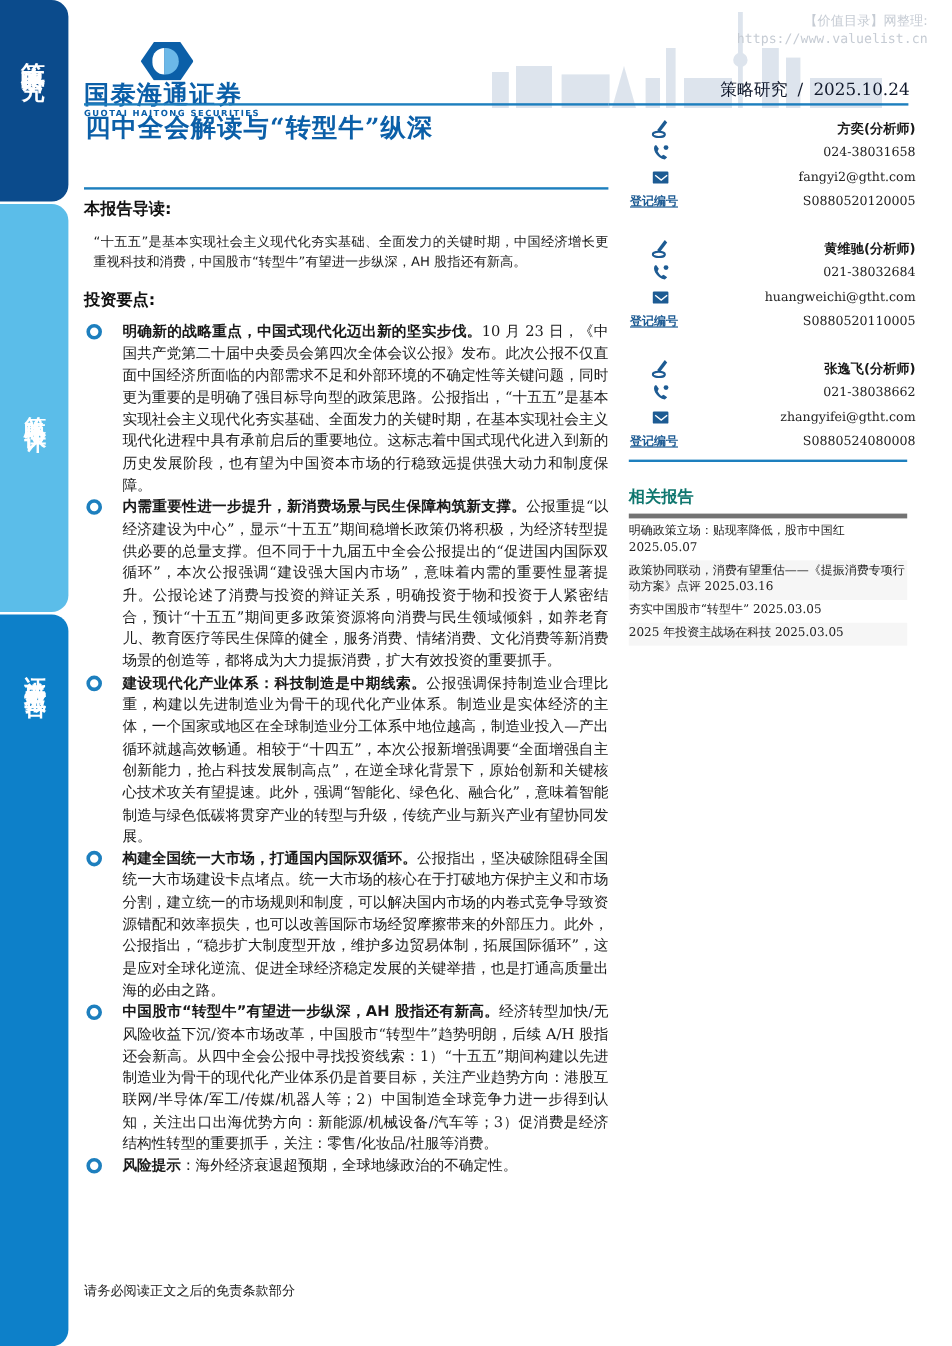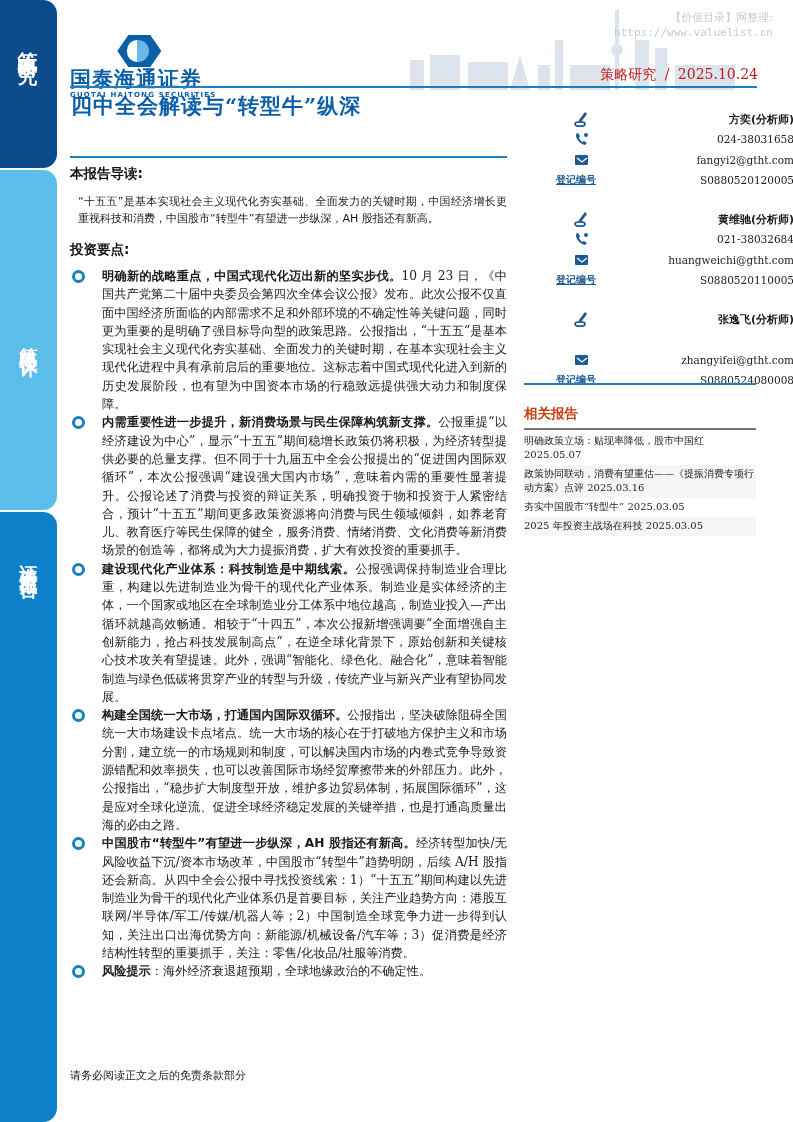--- a/index.html
+++ b/index.html
@@ -22,21 +22,21 @@
   .logo-mark { width: 44px; height: 32px; position: relative; margin-right: 8px; }
   .logo-mark .outer { position: absolute; inset: 0; background: #0b5fa8; clip-path: polygon(25% 0, 75% 0, 100% 50%, 75% 100%, 25% 100%, 0 50%); border-radius: 10px; }
   .logo-mark .inner-l { position: absolute; left: 10px; top: 5px; width: 10px; height: 22px; background: #ffffff; border-radius: 11px 0 0 11px; }
   .logo-mark .inner-r { position: absolute; left: 20px; top: 5px; width: 12px; height: 22px; background: #6bb8e8; border-radius: 0 11px 11px 0; }
   .logo-text .cn { font-family: "DejaVu Sans", sans-serif; font-size: 21px; color: #0b5fa8; font-weight: bold; letter-spacing: 1px; line-height: 24px; }
   .logo-text .en { font-family: "DejaVu Sans", sans-serif; font-size: 7px; color: #0b5fa8; letter-spacing: 1.2px; font-weight: bold; }
 
   .skyline { position: absolute; left: 340px; top: 10px; width: 390px; height: 80px; opacity: 0.35; }
   .watermark { position: absolute; right: 20px; top: 10px; text-align: right; color: #c6ccd4; font-family: "DejaVu Sans Mono", monospace; font-size: 11px; line-height: 15px; }
   .watermark .wm1 { font-family: "DejaVu Sans", sans-serif; font-size: 11px; }
-  .header-meta { position: absolute; right: 35px; top: 66px; color: #b91c1c; font-size: 14px; }
+  .header-meta { position: absolute; right: 35px; top: 66px; color: #0f172a; font-size: 14px; }
 
   .rule-top { position: absolute; left: 70px; top: 86px; width: 437px; height: 2px; background: #1d7fbe; }
   .rule-top2 { position: absolute; left: 507px; top: 86px; width: 250px; height: 2px; background: #1d7fbe; }
 
   .title { position: absolute; left: 71px; top: 92px; font-size: 21px; font-weight: bold; color: #0b5fa8; letter-spacing: 1px; font-family: "DejaVu Serif", serif; }
 
   .rule-main { position: absolute; left: 70px; top: 156px; width: 437px; height: 2px; background: #1d7fbe; }
 
   
   .main { position: absolute; left: 70px; top: 165px; width: 437px; }
@@ -44,34 +44,34 @@
   .guide { margin-top: 10px; padding-left: 8px; font-size: 11px; font-weight: normal; line-height: 17px; text-align: justify; font-family: "DejaVu Sans", sans-serif; }
   .inv-h { margin-top: 14px; }
   .points { margin-top: 8px; list-style: none; }
   .point { position: relative; padding-left: 32px; font-size: 12.2px; line-height: 18.3px; text-align: justify; }
   .point .bullet { position: absolute; left: 2px; top: 3px; width: 13px; height: 13px; border-radius: 50%; border: 3px solid #1d7fbe; }
   .point .lead { font-weight: bold; font-family: "DejaVu Sans", sans-serif; }
 
   .footer-note { position: absolute; left: 70px; top: 1068px; font-size: 11px; color: #222; }
 
   
-  .analysts { position: absolute; left: 525px; top: 105px; width: 238px; margin-left: 31px; }
+  .analysts { position: absolute; left: 525px; top: 93px; width: 238px; }
   .analyst { position: relative; height: 100px; }
   .analyst .row { position: absolute; left: 0; right: 0; height: 20px; display: flex; justify-content: space-between; align-items: center; font-size: 10.5px; }
   .analyst .ico { width: 16px; height: 16px; color: #1d5b93; display: flex; align-items: center; justify-content: center; margin-left: 18px; }
   .analyst .name { font-weight: bold; font-size: 11px; font-family: "DejaVu Sans", sans-serif; }
   .analyst .reglabel { color: #1d5b93; font-weight: bold; font-size: 10px; font-family: "DejaVu Sans", sans-serif; text-decoration: underline; }
   .analyst .val { color: #222; font-size: 10.5px; }
   .r1 { top: 4px; } .r2 { top: 24px; } .r3 { top: 45px; } .r4 { top: 65px; }
 
   .rule-right { position: absolute; left: 524px; top: 383px; width: 232px; height: 2px; background: #1d7fbe; }
 
   
   .related { position: absolute; left: 524px; top: 405px; width: 232px; }
-  .related h3 { font-size: 13.5px; font-weight: bold; font-family: "DejaVu Sans", sans-serif; color: #c2410c; padding-bottom: 5px; border-bottom: 2px solid #737373; }
+  .related h3 { font-size: 13.5px; font-weight: bold; font-family: "DejaVu Sans", sans-serif; color: #0f766e; padding-bottom: 5px; border-bottom: 4px solid #737373; }
   .related ul { list-style: none; margin-top: 2px; }
   .related li { font-size: 10px; line-height: 14px; padding: 2px 0 3px 0; color: #222; }
   .related li:nth-child(even) { background: #f6f6f6; }
 </style>
 </head>
 <body>
 
 <div class="side-tab tab-1">
   <span class="vtext">策略研究</span>
 </div>
@@ -239,20 +239,29 @@
   <div class="analyst">
     <div class="row r1">
       <span class="ico">
         <svg width="16" height="16" viewBox="0 0 16 16">
             <path d="M11 1 L13 3 L7 11 L5 11 L5 9 Z" fill="#1d5b93"></path>
             <ellipse cx="6" cy="13" rx="5" ry="2.2" fill="none" stroke="#1d5b93" stroke-width="1.8"></ellipse>
           </svg>
       </span>
       <span class="name">张逸飞(分析师)</span>
     </div>
+    <div class="row r2">
+      <span class="ico">
+        <svg width="16" height="16" viewBox="0 0 16 16">
+            <path d="M3 2 Q1 4 3 8 Q6 13 11 14 L13 12 L10 10 L8 11 Q6 9 5 7 L6 5 L4 2 Z" fill="#1d5b93"></path>
+            <circle cx="12" cy="4" r="2" fill="#1d5b93"></circle>
+          </svg>
+      </span>
+      <span class="val">021-38038662</span>
+    </div>
     <div class="row r3">
       <span class="ico">
         <svg width="16" height="16" viewBox="0 0 16 16">
             <rect x="1" y="3" width="13" height="10" rx="1" fill="#1d5b93"></rect>
             <path d="M3 6 L8 10 L13 6" stroke="#fff" stroke-width="1.2" fill="none"></path>
           </svg>
       </span>
       <span class="val">zhangyifei@gtht.com</span>
     </div>
     <div class="row r4">

